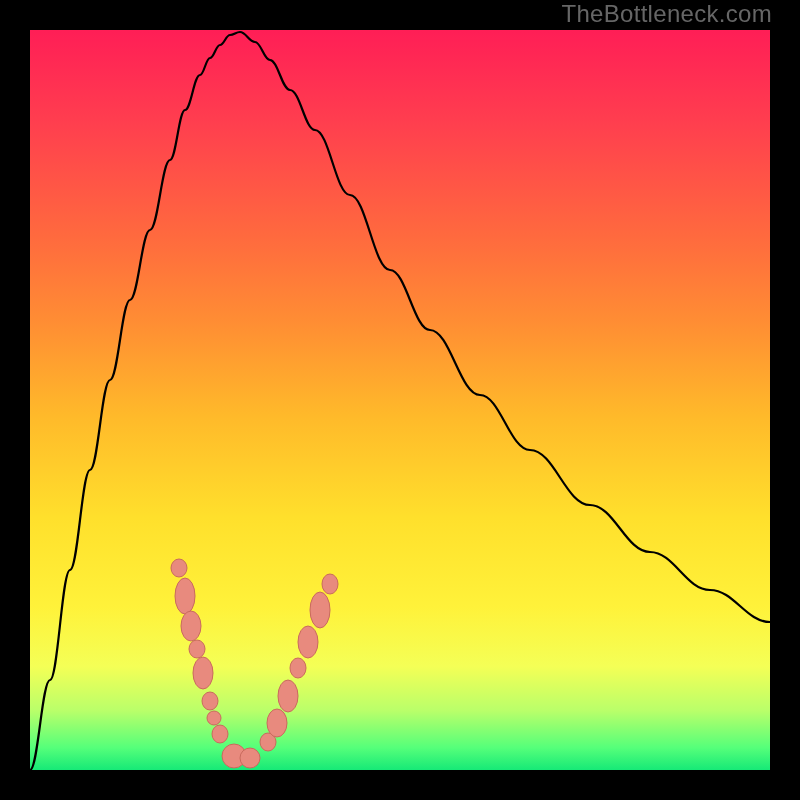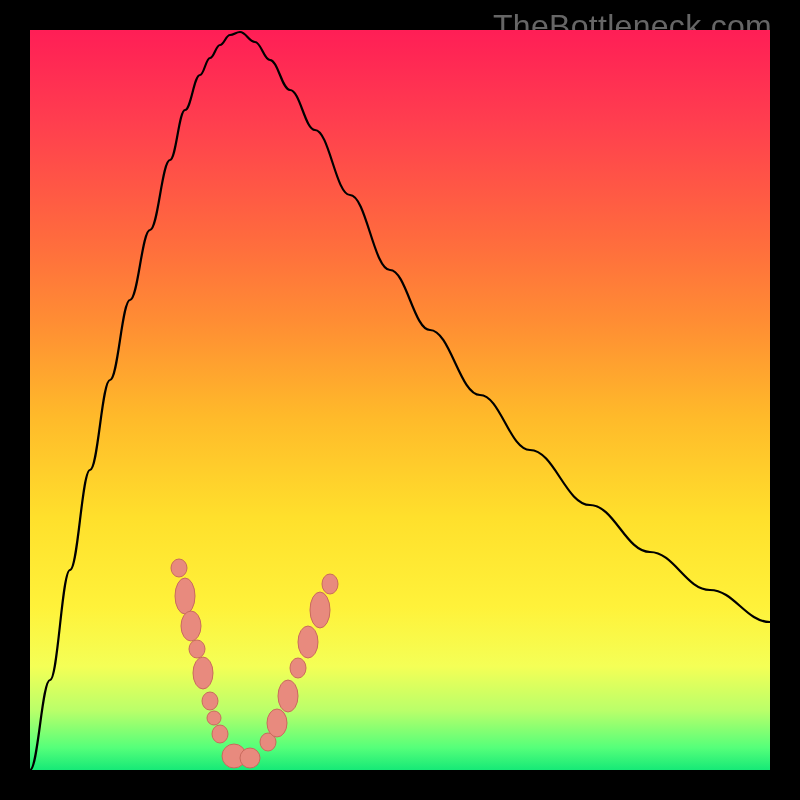--- a/index.html
+++ b/index.html
@@ -32,24 +32,24 @@
       #ffe02c 66%,
       #fff23a 78%,
       #f4ff56 86%,
       #b9ff6a 92%,
       #55ff7a 97%,
       #16e977 100%
     );
   }
   .watermark {
     position: absolute;
-    top: 8px;
+    top: 0;
     right: 28px;
     color: #666;
-    font-size: 32px;
+    font-size: 24px;
     font-weight: 500;
     letter-spacing: 0.3px;
   }
   svg.curve-layer {
     position: absolute;
     left: 0;
     top: 0;
     width: 740px;
     height: 740px;
   }

